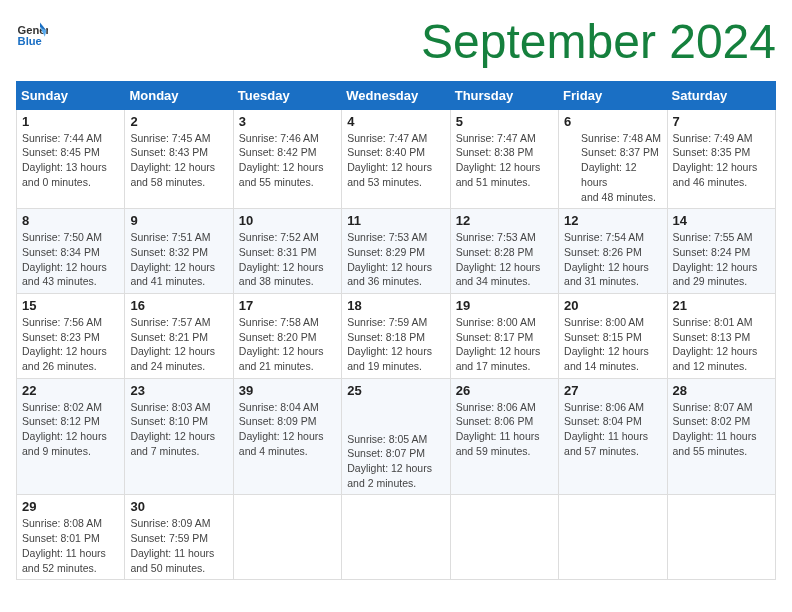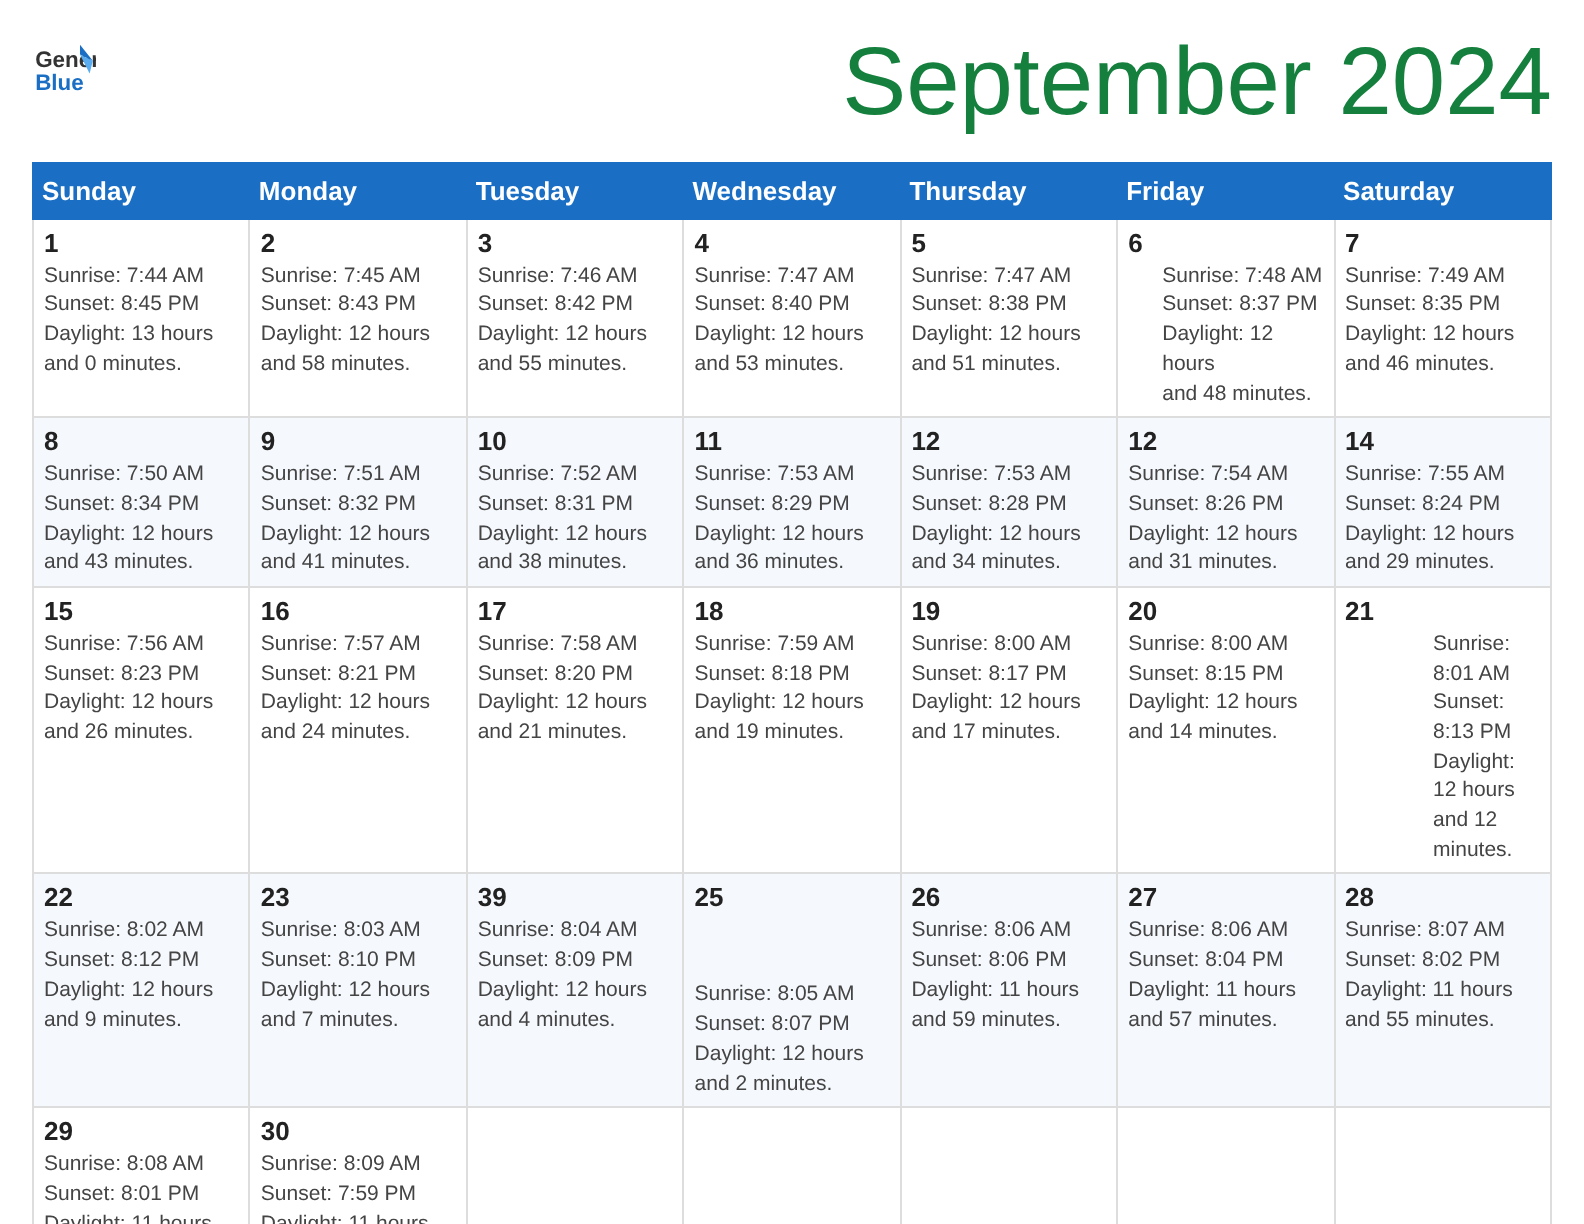--- a/index.html
+++ b/index.html
@@ -250,21 +250,21 @@
         </td>
         <td>
           <span class="day-num">20</span>
           <div class="day-info" style="white-space: pre-line;">Sunrise: 8:00 AM
 Sunset: 8:15 PM
 Daylight: 12 hours
 and 14 minutes.</div>
         </td>
         <td>
           <span class="day-num">21</span>
-          <div class="day-info" style="white-space: pre-line; margin-left: 44px;">Sunrise: 8:01 AM
+          <div class="day-info" style="white-space: pre-line;">Sunrise: 8:01 AM
 Sunset: 8:13 PM
 Daylight: 12 hours
 and 12 minutes.</div>
         </td>
       </tr>
       <tr>
         <td>
           <span class="day-num">22</span>
           <div class="day-info" style="white-space: pre-line;">Sunrise: 8:02 AM
 Sunset: 8:12 PM

